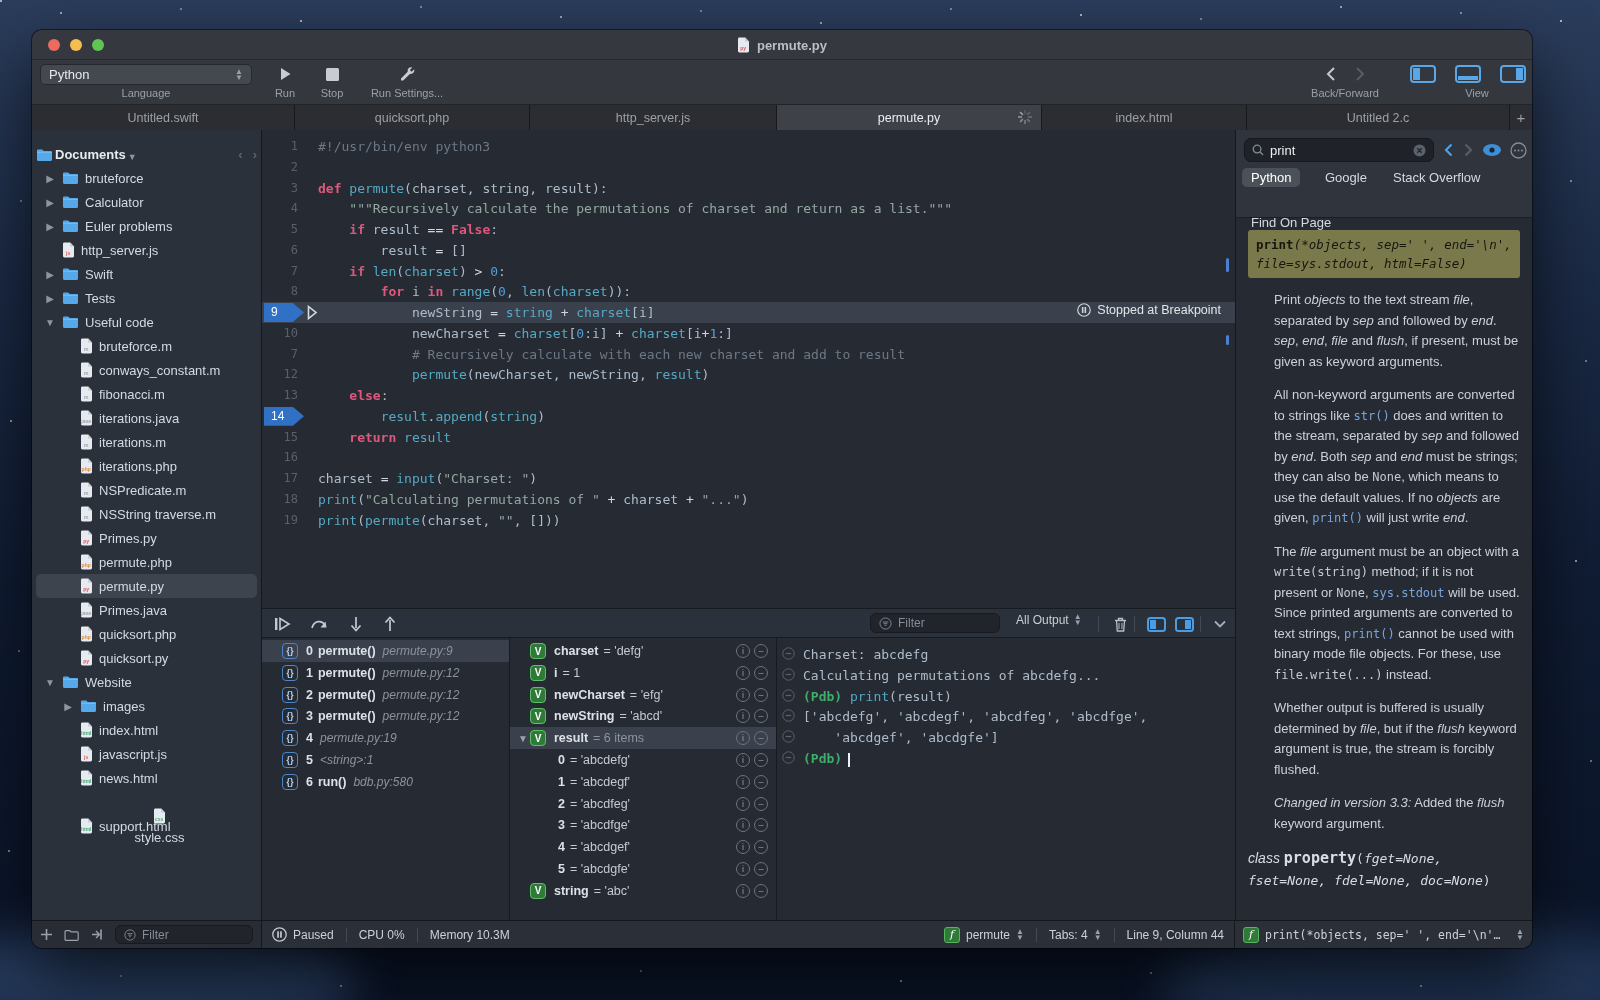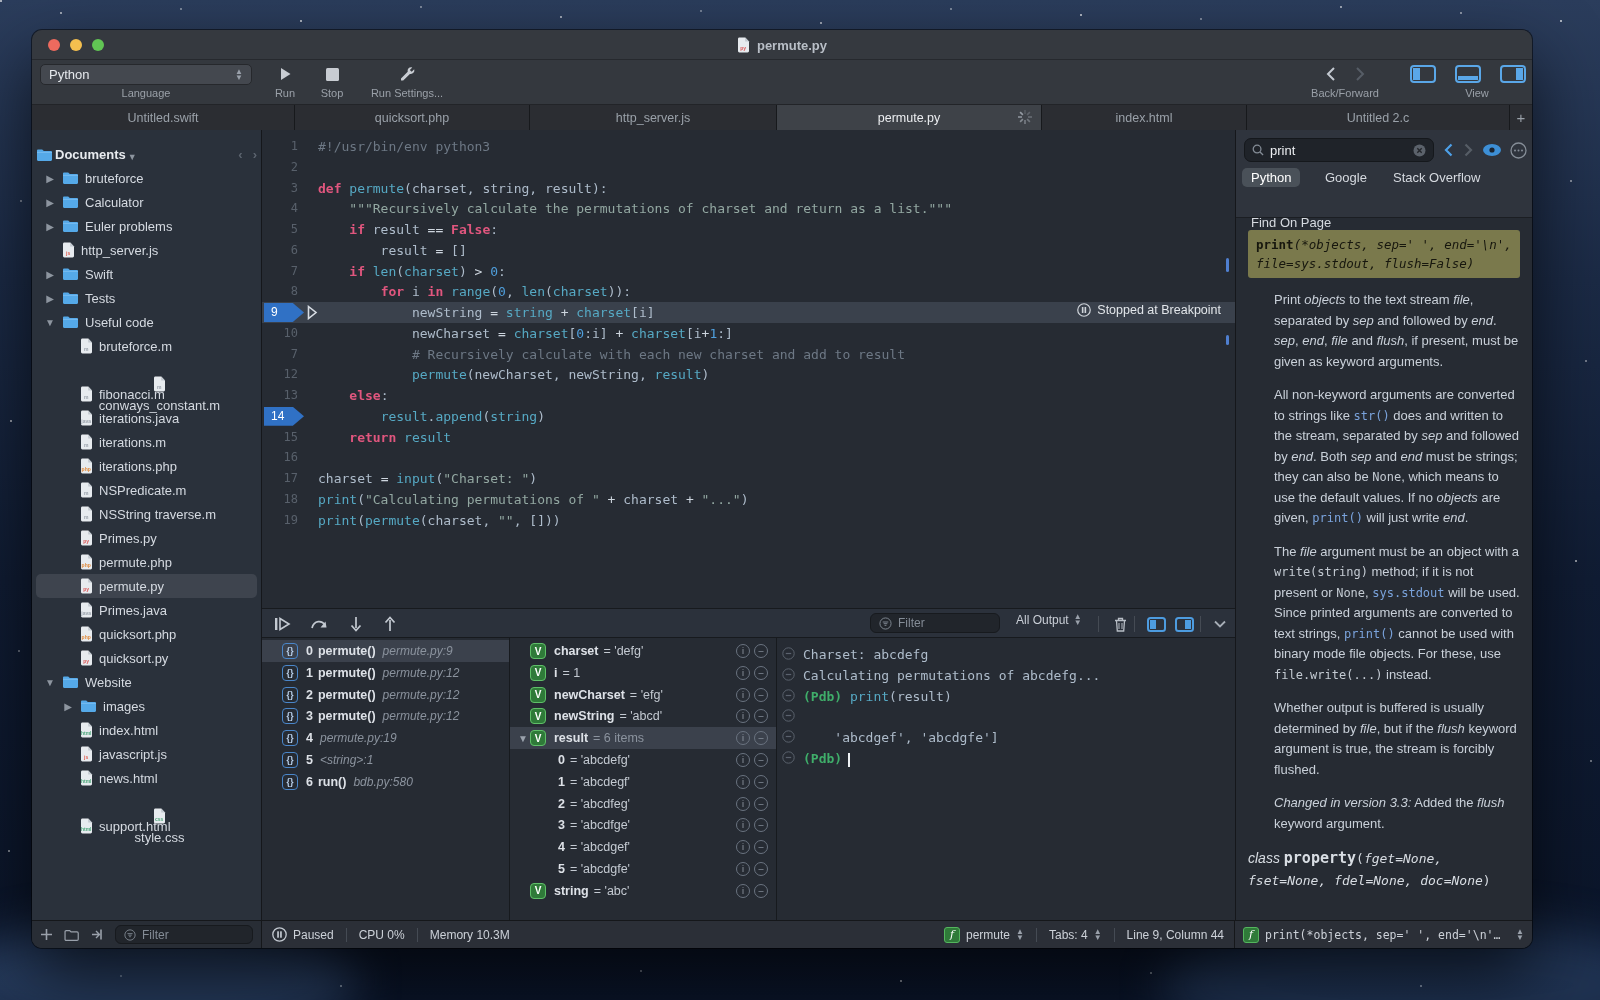--- a/index.html
+++ b/index.html
@@ -350,21 +350,21 @@
           <span class="tr-chev"></span>
           <span style="display: flex;">
             <svg width="13" height="16" viewBox="0 0 13 16">
               <path d="M1 2 C1 1.2 1.6 .6 2.4 .6 H8.2 L12 4.4 V14 C12 14.8 11.4 15.4 10.6 15.4 H2.4 C1.6 15.4 1 14.8 1 14 Z" fill="#e7ebef"></path>
               <path d="M8.2 .6 L8.2 4.4 L12 4.4" fill="#c3cad1"></path>
               <text x="6.2" y="12.5" text-anchor="middle" font-size="5" font-weight="bold" fill="#9aa2ac" font-family="Liberation Sans,sans-serif">m</text>
             </svg>
           </span>
           <span>bruteforce.m</span>
         </div>
-        <div class="tree-row" style="padding-left: 26px; flex-direction: column;">
+        <div class="tree-row" style="padding-left: 26px;">
           <span class="tr-chev"></span>
           <span style="display: flex;">
             <svg width="13" height="16" viewBox="0 0 13 16">
               <path d="M1 2 C1 1.2 1.6 .6 2.4 .6 H8.2 L12 4.4 V14 C12 14.8 11.4 15.4 10.6 15.4 H2.4 C1.6 15.4 1 14.8 1 14 Z" fill="#e7ebef"></path>
               <path d="M8.2 .6 L8.2 4.4 L12 4.4" fill="#c3cad1"></path>
               <text x="6.2" y="12.5" text-anchor="middle" font-size="5" font-weight="bold" fill="#9aa2ac" font-family="Liberation Sans,sans-serif">m</text>
             </svg>
           </span>
           <span>conways_constant.m</span>
         </div>
@@ -907,21 +907,21 @@
                 <circle cx="6.5" cy="6.5" r="5.7" stroke="#5a626d" stroke-width="1" fill="none"></circle>
                 <path d="M3.8 6.5 H9.2" stroke="#5a626d" stroke-width="1.2"></path>
               </svg></span><span class="ctext"><span class="tk-p">Calculating permutations of abcdefg...</span></span></div>
           <div class="con-line" style="top: 47.6px;"><span class="gut"><svg width="13" height="13" viewBox="0 0 13 13">
                 <circle cx="6.5" cy="6.5" r="5.7" stroke="#5a626d" stroke-width="1" fill="none"></circle>
                 <path d="M3.8 6.5 H9.2" stroke="#5a626d" stroke-width="1.2"></path>
               </svg></span><span class="ctext"><span class="tk-g">(Pdb) </span><span class="tk-f">print</span><span class="tk-p">(result)</span></span></div>
           <div class="con-line" style="top: 68.4px;"><span class="gut"><svg width="13" height="13" viewBox="0 0 13 13">
                 <circle cx="6.5" cy="6.5" r="5.7" stroke="#5a626d" stroke-width="1" fill="none"></circle>
                 <path d="M3.8 6.5 H9.2" stroke="#5a626d" stroke-width="1.2"></path>
-              </svg></span></div>
+              </svg></span><span class="ctext"><span class="tk-p">['abcdefg', 'abcdegf', 'abcdfeg', 'abcdfge',</span></span></div>
           <div class="con-line" style="top: 89.2px;"><span class="gut"><svg width="13" height="13" viewBox="0 0 13 13">
                 <circle cx="6.5" cy="6.5" r="5.7" stroke="#5a626d" stroke-width="1" fill="none"></circle>
                 <path d="M3.8 6.5 H9.2" stroke="#5a626d" stroke-width="1.2"></path>
               </svg></span><span class="ctext"><span class="tk-p">    'abcdgef', 'abcdgfe']</span></span></div>
           <div class="con-line" style="top: 110px;"><span class="gut"><svg width="13" height="13" viewBox="0 0 13 13">
                 <circle cx="6.5" cy="6.5" r="5.7" stroke="#5a626d" stroke-width="1" fill="none"></circle>
                 <path d="M3.8 6.5 H9.2" stroke="#5a626d" stroke-width="1.2"></path>
               </svg></span><span class="ctext"><span class="tk-g">(Pdb)</span><span class="cursor"></span></span></div>
         </div>
     </div>
@@ -967,21 +967,21 @@
           </svg>
       </div>
       <div class="dtab sel" style="left:6px;top:38px;">Python</div>
       <div class="dtab" style="left:80px;top:38px;">Google</div>
       <div class="dtab" style="left:148px;top:38px;">Stack Overflow</div>
       <div class="dtab" style="left:6px;top:60px;margin-top:23px;">Find On Page</div>
     </div>
     <div class="doc-body">
         <div class="sigblock">
           <div><span class="sb">print</span><span class="si">(*objects, sep=' ', end='\n',</span></div>
-          <div><span class="si">file=sys.stdout, flush=False)</span></div>
+          <div><span class="si">file=sys.stdout, html=False)</span></div>
         </div>
         <div class="doc-p"><span class="dk-t">Print </span><span class="dk-i">objects</span><span class="dk-t"> to the text stream </span><span class="dk-i">file</span><span class="dk-t">, separated by </span><span class="dk-i">sep</span><span class="dk-t"> and followed by </span><span class="dk-i">end</span><span class="dk-t">. </span><span class="dk-i">sep</span><span class="dk-t">, </span><span class="dk-i">end</span><span class="dk-t">, </span><span class="dk-i">file</span><span class="dk-t"> and </span><span class="dk-i">flush</span><span class="dk-t">, if present, must be given as keyword arguments.</span></div>
         <div class="doc-p"><span class="dk-t">All non-keyword arguments are converted to strings like </span><span class="dk-cb">str()</span><span class="dk-t"> does and written to the stream, separated by </span><span class="dk-i">sep</span><span class="dk-t"> and followed by </span><span class="dk-i">end</span><span class="dk-t">. Both </span><span class="dk-i">sep</span><span class="dk-t"> and </span><span class="dk-i">end</span><span class="dk-t"> must be strings; they can also be </span><span class="dk-cg">None</span><span class="dk-t">, which means to use the default values. If no </span><span class="dk-i">objects</span><span class="dk-t"> are given, </span><span class="dk-cb">print()</span><span class="dk-t"> will just write </span><span class="dk-i">end</span><span class="dk-t">.</span></div>
         <div class="doc-p"><span class="dk-t">The </span><span class="dk-i">file</span><span class="dk-t"> argument must be an object with a </span><span class="dk-cg">write(string)</span><span class="dk-t"> method; if it is not present or </span><span class="dk-cg">None</span><span class="dk-t">, </span><span class="dk-cb">sys.stdout</span><span class="dk-t"> will be used. Since printed arguments are converted to text strings, </span><span class="dk-cb">print()</span><span class="dk-t"> cannot be used with binary mode file objects. For these, use </span><span class="dk-cg">file.write(...)</span><span class="dk-t"> instead.</span></div>
         <div class="doc-p"><span class="dk-t">Whether output is buffered is usually determined by </span><span class="dk-i">file</span><span class="dk-t">, but if the </span><span class="dk-i">flush</span><span class="dk-t"> keyword argument is true, the stream is forcibly flushed.</span></div>
         <div class="doc-p"><span class="dk-i">Changed in version 3.3:</span><span class="dk-t"> Added the </span><span class="dk-i">flush</span><span class="dk-t"> keyword argument.</span></div>
         <div class="class-head"><span class="hi">class </span><span class="hb">property</span><span class="hm">(</span><span class="hmi">fget=None, fset=None, fdel=None, doc=None</span><span class="hm">)</span></div>
       </div>
   </div>
 

